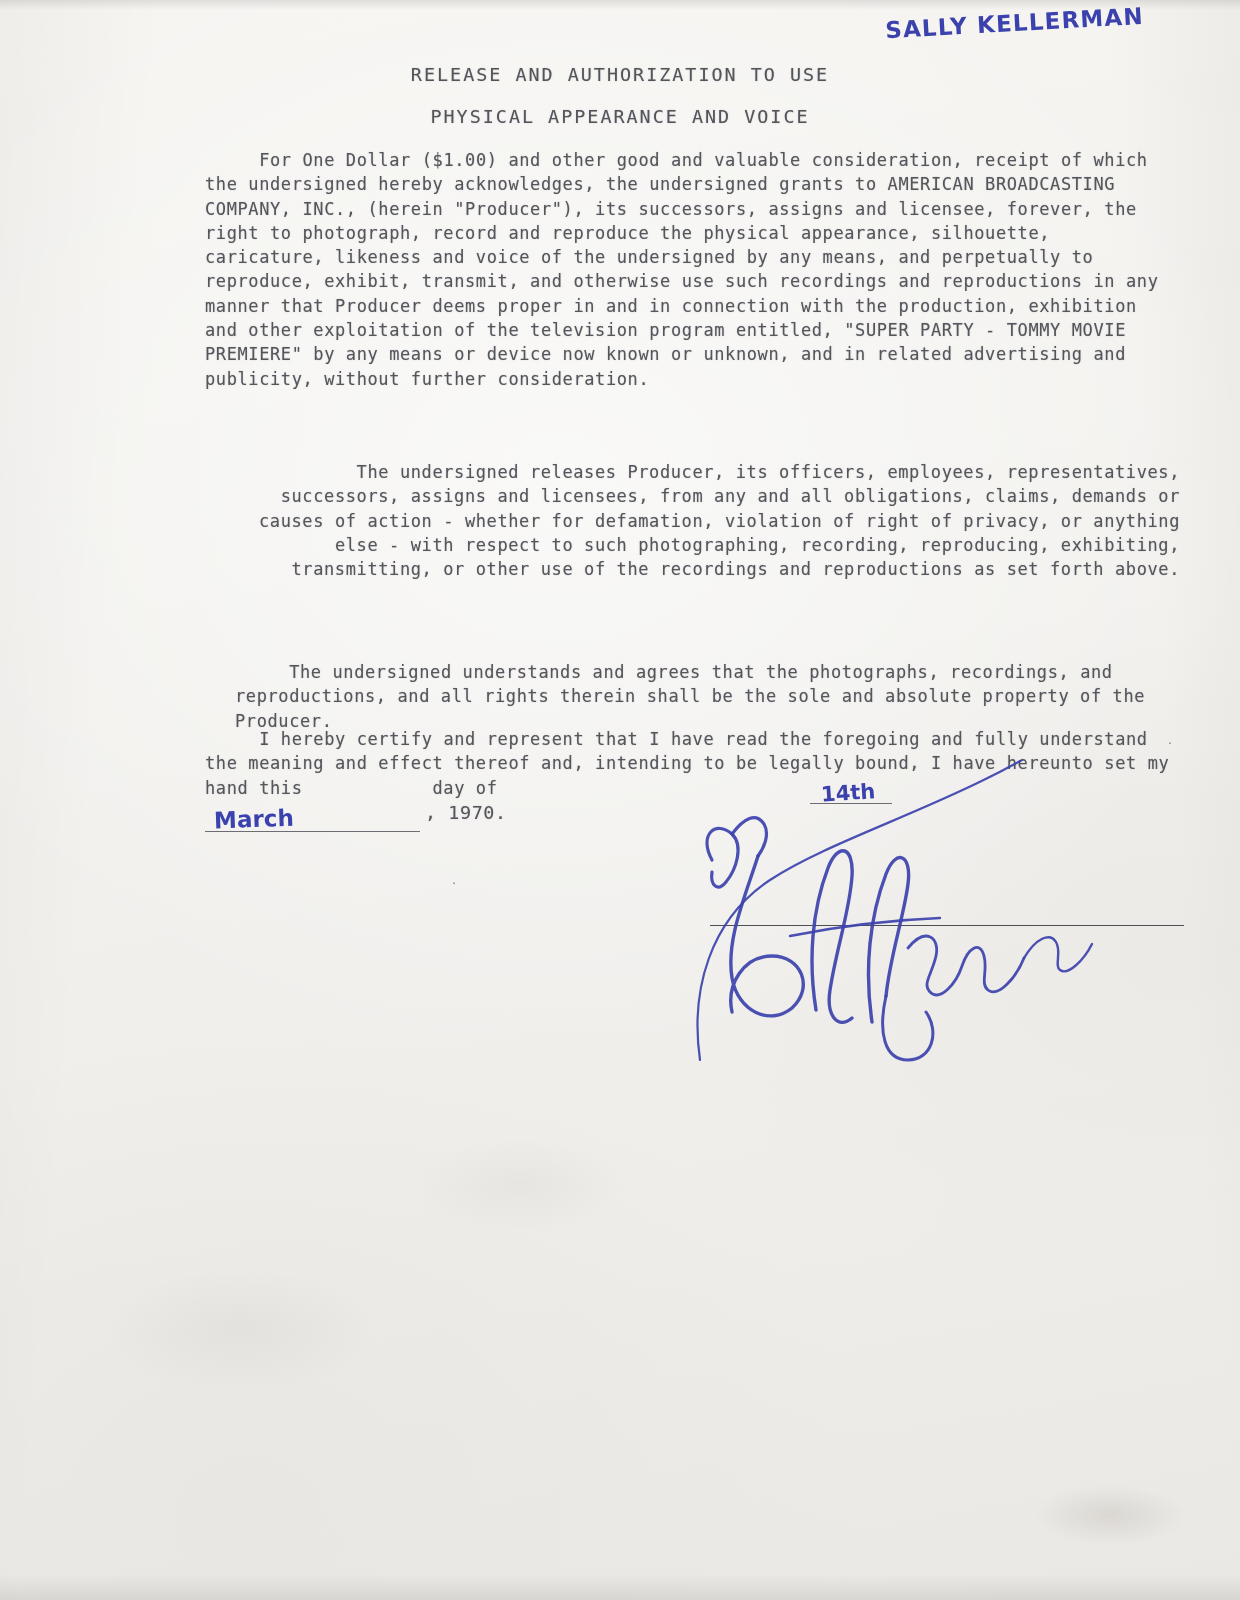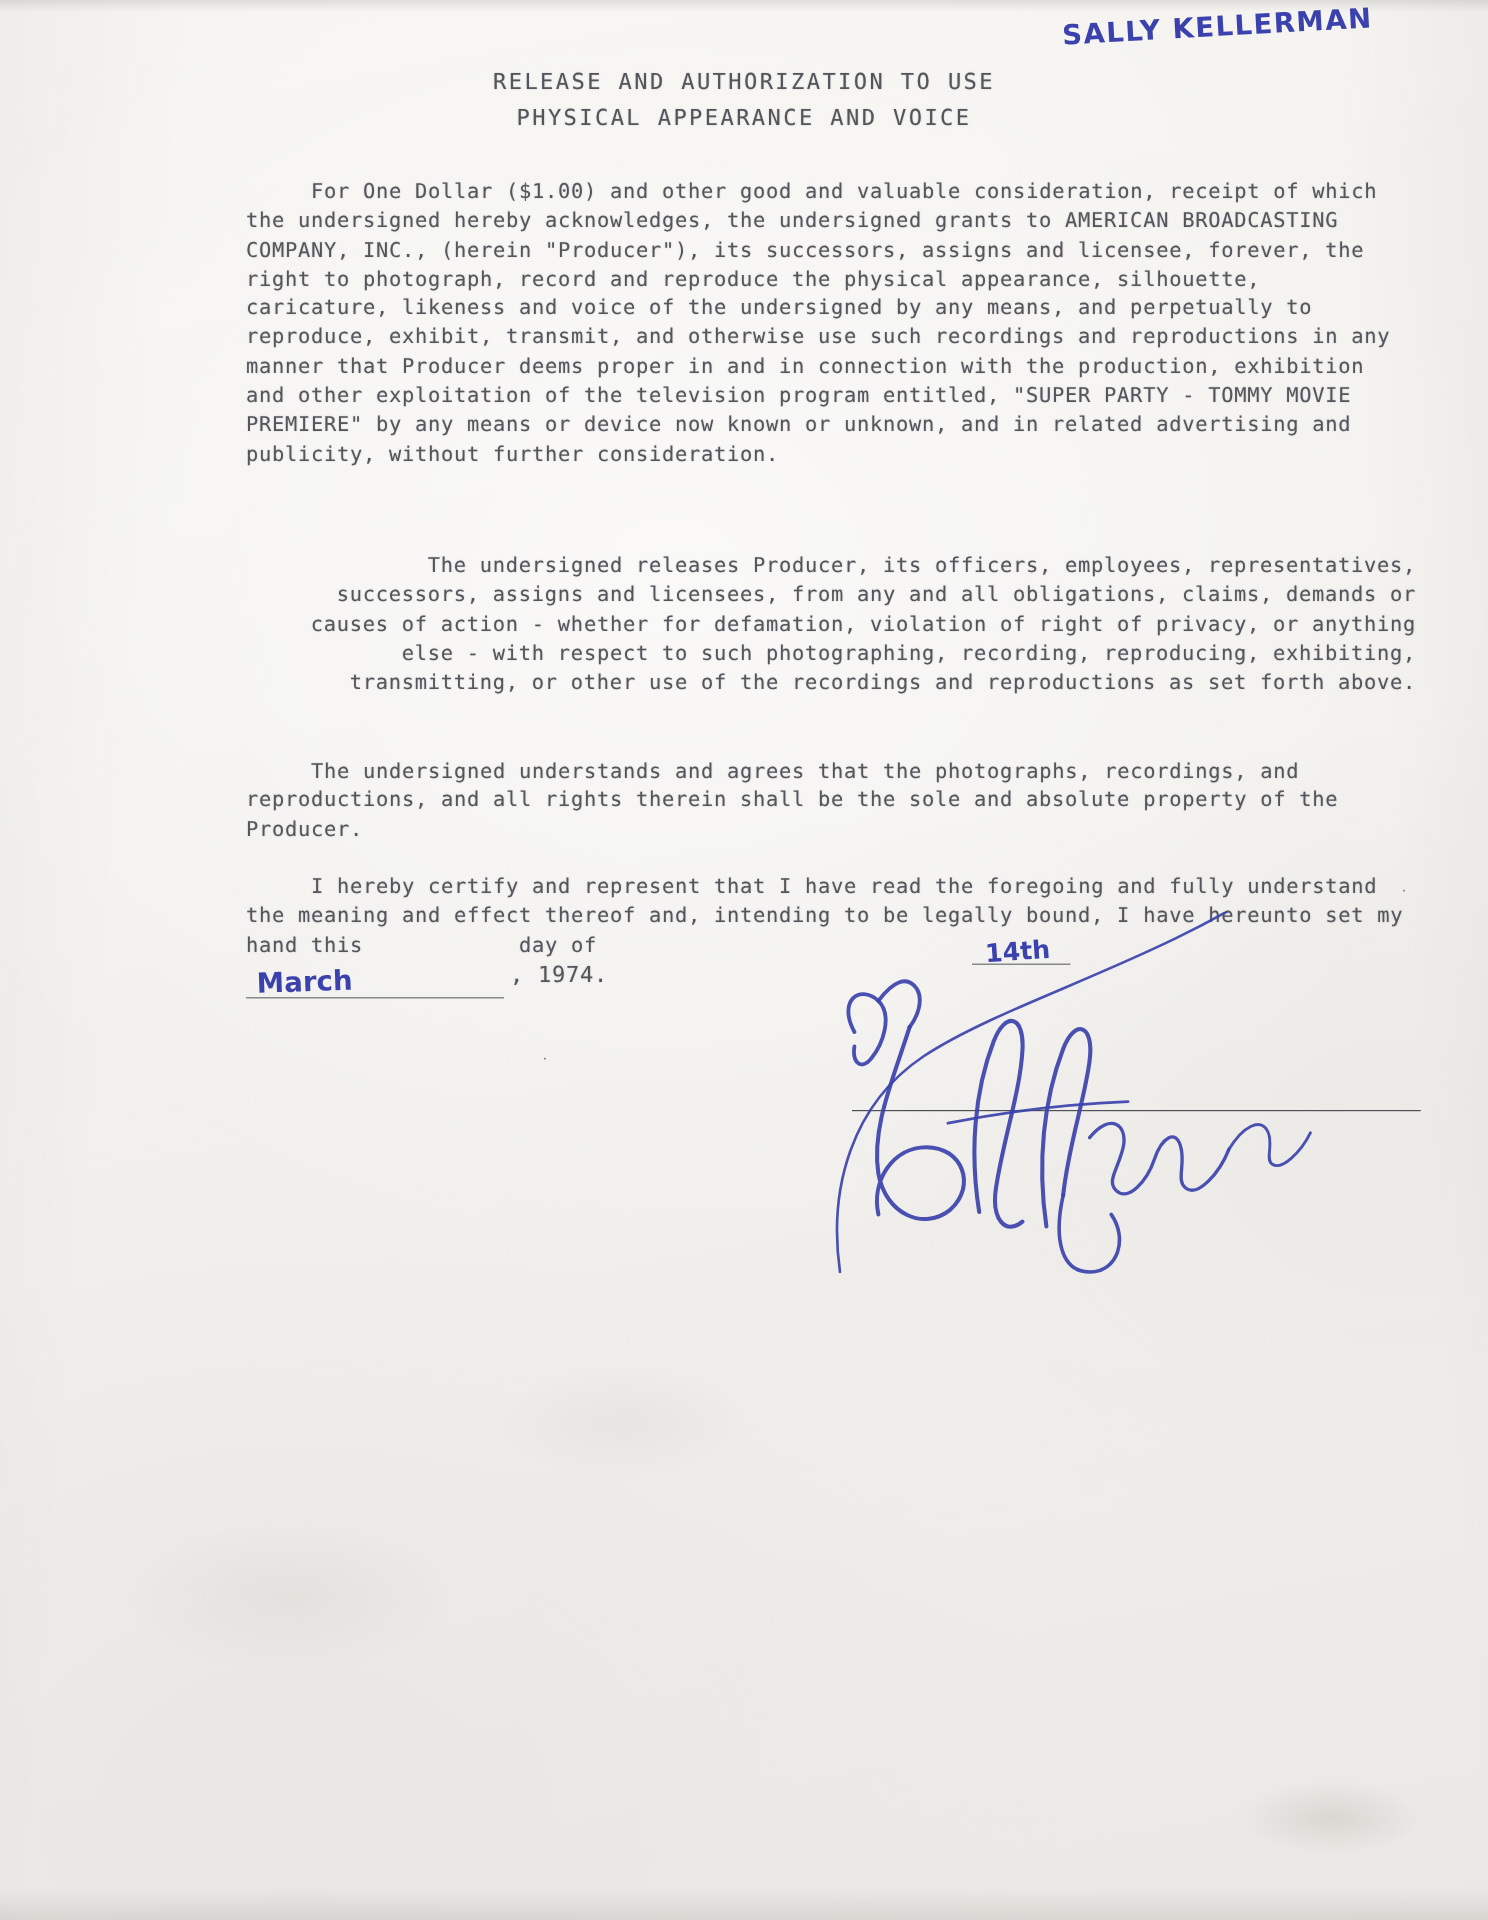--- a/index.html
+++ b/index.html
@@ -76,32 +76,32 @@
   }
 
   .title {
     left: 0;
     right: 0;
     top: 54px;
     text-align: center;
     white-space: pre-line;
     letter-spacing: 2.0px;
     font-size: 18.4px;
-    line-height: 30px;
+    line-height: 42px;
     color: #54555b;
   }
 
   .body-block {
     left: 205px;
     width: 975px;
     white-space: pre-wrap;
   }
   #para1 { top: 148px; }
   #para2 { top: 460px; text-align: right; }
-  #para3 { top: 631px; }
+  #para3 { top: 660px; margin-left: 30px; }
   #para4 { top: 727px; }
 
   .year-line {
     left: 205px;
     top: 801px;
     font-size: 18.4px;
     letter-spacing: 0.6px;
   }
 
   
@@ -197,21 +197,21 @@
 PHYSICAL APPEARANCE AND VOICE</div>
 
   <div class="typed body-block" id="para1">     For One Dollar ($1.00) and other good and valuable consideration, receipt of which the undersigned hereby acknowledges, the undersigned grants to AMERICAN BROADCASTING COMPANY, INC., (herein "Producer"), its successors, assigns and licensee, forever, the right to photograph, record and reproduce the physical appearance, silhouette, caricature, likeness and voice of the undersigned by any means, and perpetually to reproduce, exhibit, transmit, and otherwise use such recordings and reproductions in any manner that Producer deems proper in and in connection with the production, exhibition and other exploitation of the television program entitled, "SUPER PARTY - TOMMY MOVIE PREMIERE" by any means or device now known or unknown, and in related advertising and publicity, without further consideration.</div>
 
   <div class="typed body-block" id="para2">     The undersigned releases Producer, its officers, employees, representatives, successors, assigns and licensees, from any and all obligations, claims, demands or causes of action - whether for defamation, violation of right of privacy, or anything else - with respect to such photographing, recording, reproducing, exhibiting, transmitting, or other use of the recordings and reproductions as set forth above.</div>
 
   <div class="typed body-block" id="para3">     The undersigned understands and agrees that the photographs, recordings, and reproductions, and all rights therein shall be the sole and absolute property of the Producer.</div>
 
   <div class="typed body-block" id="para4">     I hereby certify and represent that I have read the foregoing and fully understand the meaning and effect thereof and, intending to be legally bound, I have hereunto set my hand this            day of</div>
 
-  <div class="typed year-line" style="left:425px;">, 1974.</div>
+  <div class="typed year-line" style="left:425px;">, 1970.</div>
 
   <div class="blank blank-date-day"></div>
   <div class="blank blank-month"></div>
   <div class="blank blank-signature"></div>
 
   <div class="hand hand-name">SALLY KELLERMAN</div>
 
   <div class="hand hand-day">14th</div>
 
   <div class="hand hand-month">March</div>

